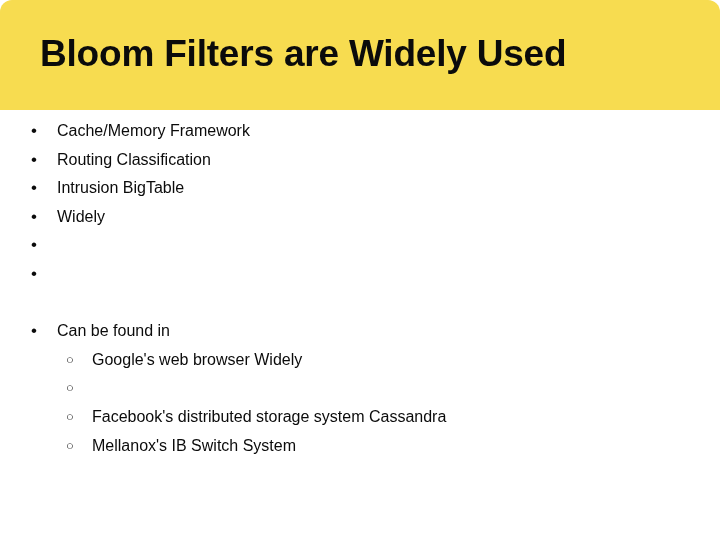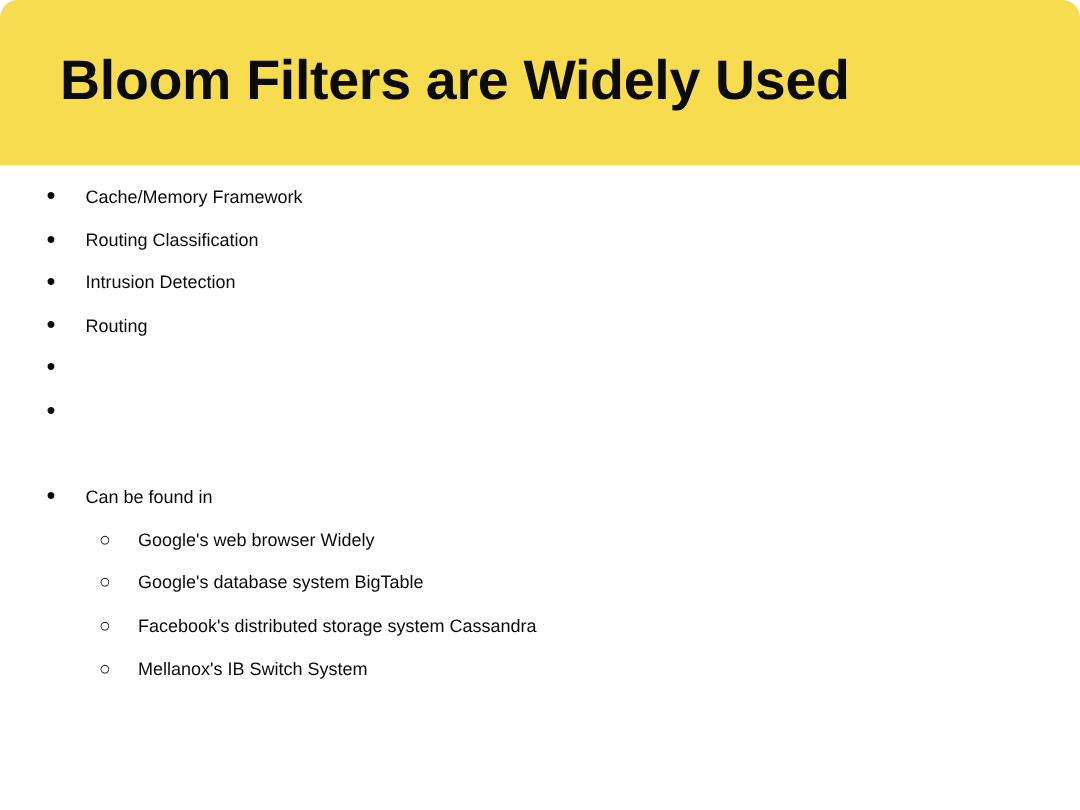--- a/index.html
+++ b/index.html
@@ -81,21 +81,21 @@
   .bullet-row.level1 .marker {
     left: 31px;
     font-size: 17px;
   }
   .bullet-row.level2 .marker {
     left: 66px;
     font-size: 13px;
   }
   .bullet-row .label {
     display: inline-block;
-    font-size: 12px;
+    font-size: 16px;
     color: #0b0b0b;
     white-space: nowrap;
     vertical-align: top;
   }
 
   .spacer-row {
     height: 28.6px;
   }
 
   
@@ -115,28 +115,28 @@
 <div class="slide">
 
   <div class="title-banner">
     <div class="title-text">Bloom Filters are Widely Used</div>
   </div>
 
   <div class="body">
     <div class="bullet-list">
         <div class="bullet-row level1"><span class="marker">•</span><span class="label">Cache/Memory Framework</span></div>
         <div class="bullet-row level1"><span class="marker">•</span><span class="label">Routing Classification</span></div>
-        <div class="bullet-row level1"><span class="marker">•</span><span class="label">Intrusion Detection</span></div>
-        <div class="bullet-row level1"><span class="marker">•</span><span class="label">Routing</span></div>
+        <div class="bullet-row level1"><span class="marker">•</span><span class="label">Intrusion BigTable</span></div>
+        <div class="bullet-row level1"><span class="marker">•</span><span class="label">Widely</span></div>
         <div class="bullet-row level1"><span class="marker">•</span></div>
         <div class="bullet-row level1"><span class="marker">•</span></div>
         <div class="spacer-row"></div>
         <div class="bullet-row level1"><span class="marker">•</span><span class="label">Can be found in</span></div>
         <div class="bullet-row level2"><span class="marker">○</span><span class="label">Google's web browser Widely</span></div>
-        <div class="bullet-row level2"><span class="marker">○</span><span class="label">Google's database system BigTable</span></div>
+        <div class="bullet-row level2"><span class="marker">○</span></div>
         <div class="bullet-row level2"><span class="marker">○</span><span class="label">Facebook's distributed storage system Cassandra</span></div>
         <div class="bullet-row level2"><span class="marker">○</span><span class="label">Mellanox's IB Switch System</span></div>
       </div>
   </div>
 
   <div class="page-number">5</div>
 
 </div>
 
 </body></html>

